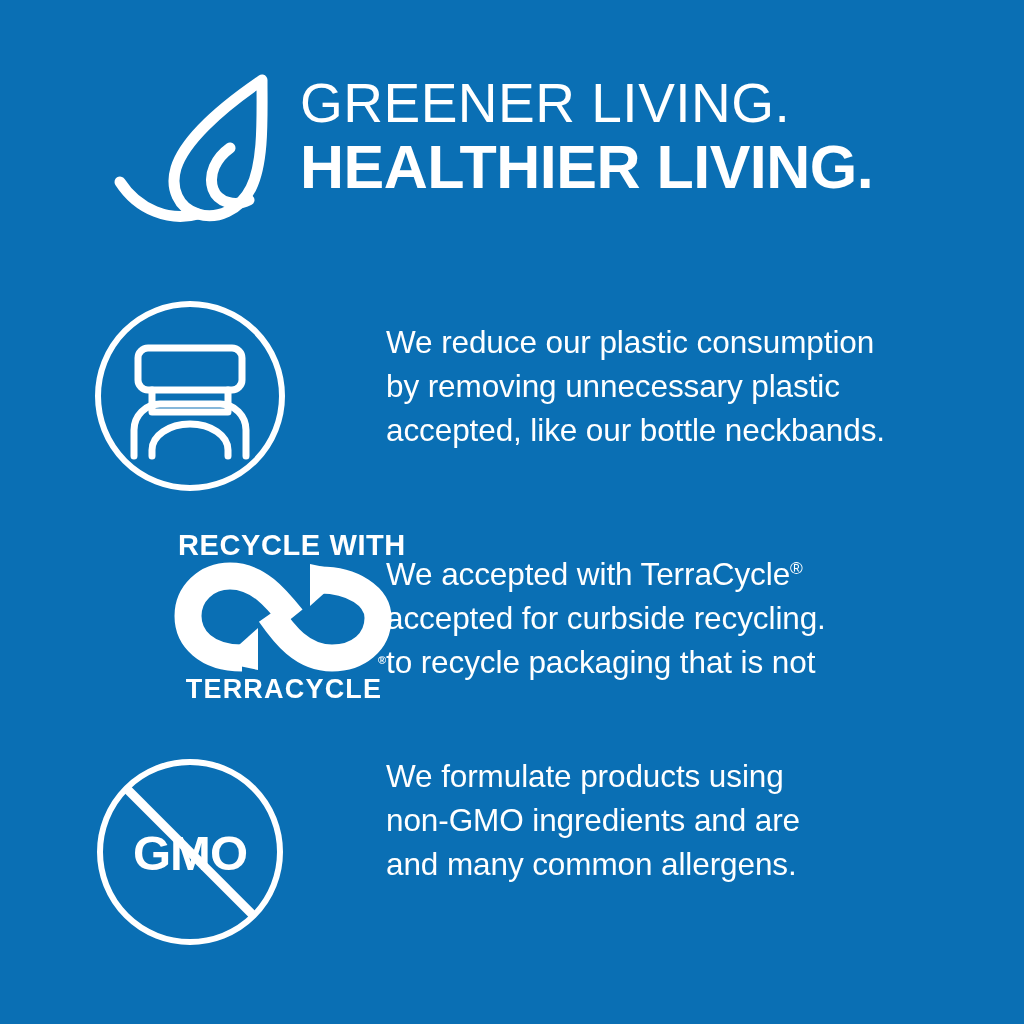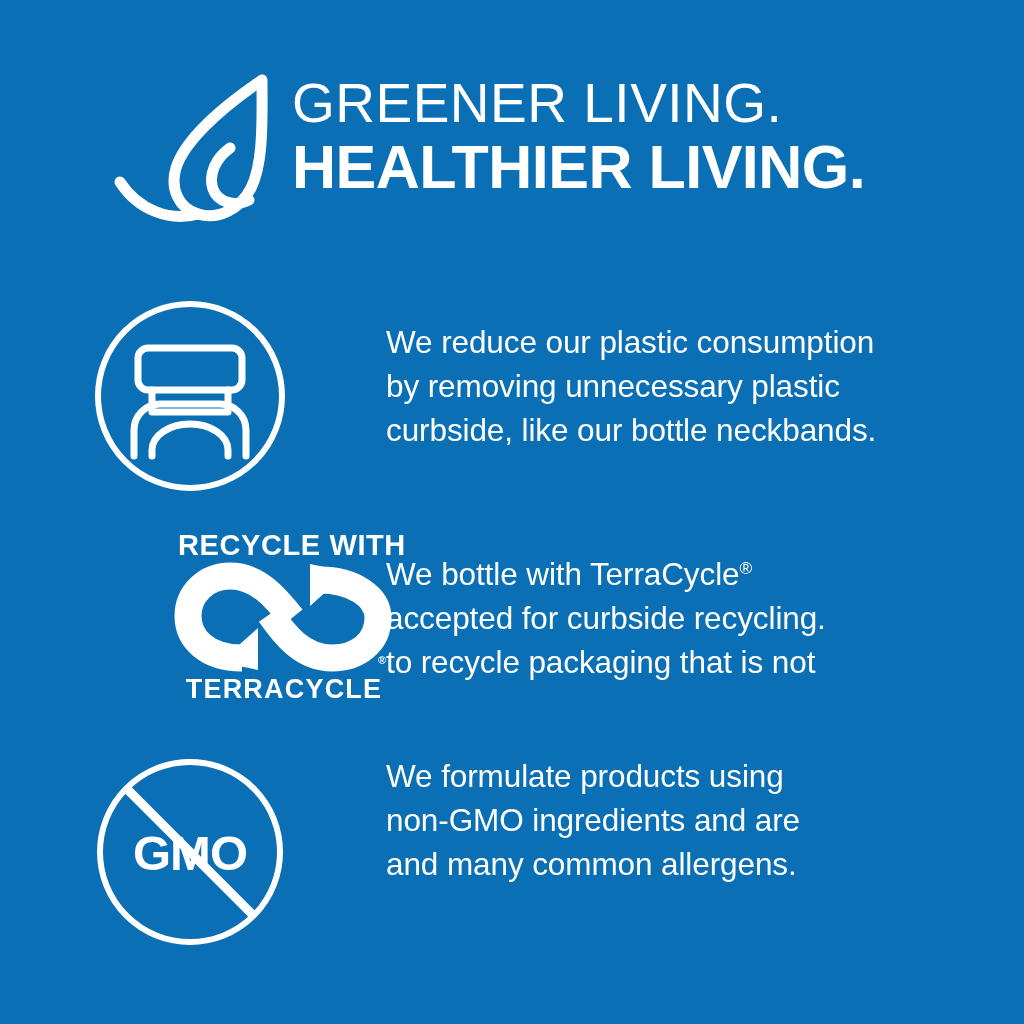--- a/index.html
+++ b/index.html
@@ -31,21 +31,21 @@
   }
   .leaf-mark {
     position: absolute;
     left: 112px;
     top: 8px;
     width: 178px;
     height: 160px;
   }
   .headline-text {
     position: absolute;
-    left: 292px;
+    left: 300px;
     top: 10px;
     width: 700px;
   }
   .headline-line1 {
     font-family: "Liberation Sans", sans-serif;
     font-weight: 300;
     font-size: 55px;
     line-height: 62px;
     letter-spacing: 0.5px;
     white-space: nowrap;
@@ -196,21 +196,21 @@
       </svg>
     </div>
     <div class="row-copy">
       <div>
         <span>We reduce our plastic consumption</span>
       </div>
       <div>
         <span>by </span><b>removing unnecessary plastic</b>
       </div>
       <div>
-        <b>curbside</b><span>, like our bottle neckbands.</span>
+        <b>accepted</b><span>, like our bottle neckbands.</span>
       </div>
     </div>
   </div>
 
   <div class="row" id="row-terracycle">
     <div class="row-icon">
       <div class="tc-logo">
         <div class="tc-top">RECYCLE WITH</div>
 
         <div class="tc-symbol">
@@ -234,21 +234,21 @@
             <polygon points="130,44 130,2 168,10" fill="#ffffff"></polygon>
           </svg>
           <span class="tc-reg">®</span>
         </div>
 
         <div class="tc-bottom">TERRACYCLE</div>
       </div>
     </div>
     <div class="row-copy">
       <div>
-        <span>We bottle with </span><b>TerraCycle</b><b><sup>®</sup></b>
+        <span>We accepted with </span><b>TerraCycle</b><b><sup>®</sup></b>
       </div>
       <div>
         <span>accepted for curbside recycling.</span>
       </div>
       <div>
         <span>to recycle packaging that is not</span>
       </div>
     </div>
   </div>
 

